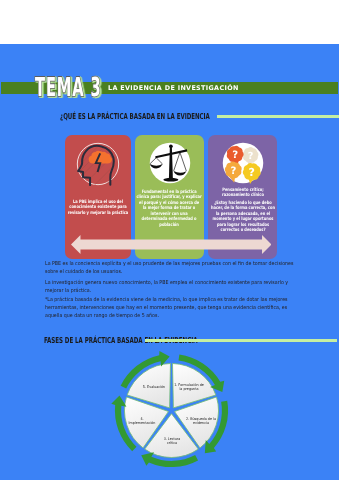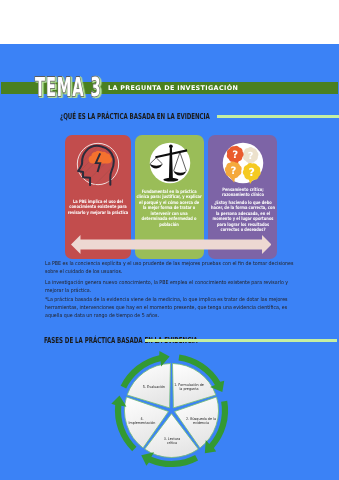--- a/index.html
+++ b/index.html
@@ -55,21 +55,21 @@
   .pagenum{position:absolute;left:0;top:446px;width:339px;text-align:center;
            font-family:"DejaVu Sans",sans-serif;font-size:5px;color:#333;}
 </style>
 </head>
 <body>
 
 <div class="page">
 
   <div class="hdr-band"></div>
   <div class="hdr-tema">TEMA 3</div>
-  <div class="hdr-sub">LA PREGUNTA DE INVESTIGACIÓN</div>
+  <div class="hdr-sub">LA EVIDENCIA DE INVESTIGACIÓN</div>
 
   <div class="sec" style="left:60px;top:67px;width:293px;height:10px;">
     <span class="txt">¿QUÉ ES LA PRÁCTICA BASADA EN LA EVIDENCIA</span>
     <span class="rule" style="left:157px;right:0;top:3.5px;"></span>
   </div>
 
   <div class="panels">
 
     <div class="panel p1">
       <svg class="ico" width="44" height="44" viewBox="0 0 100 100" style="top:6.5px;">

